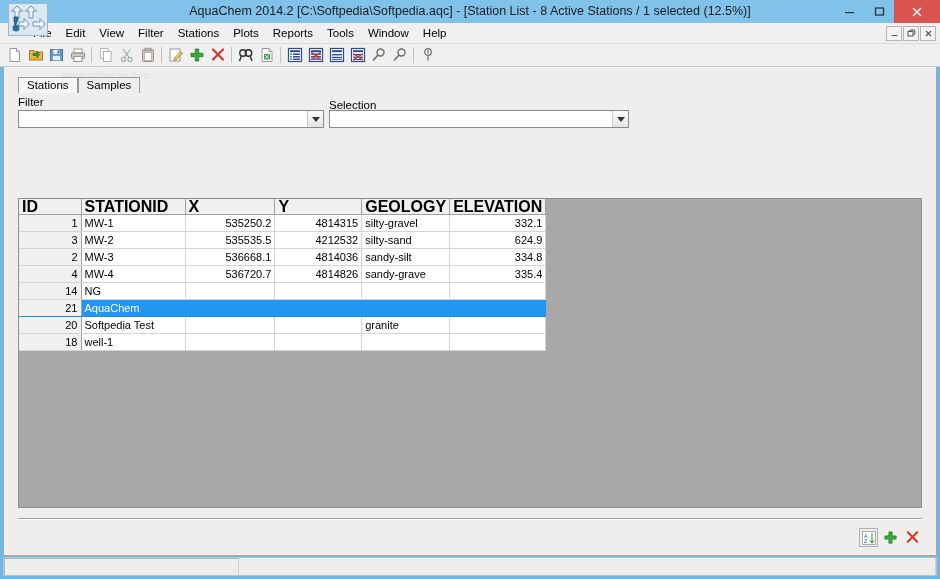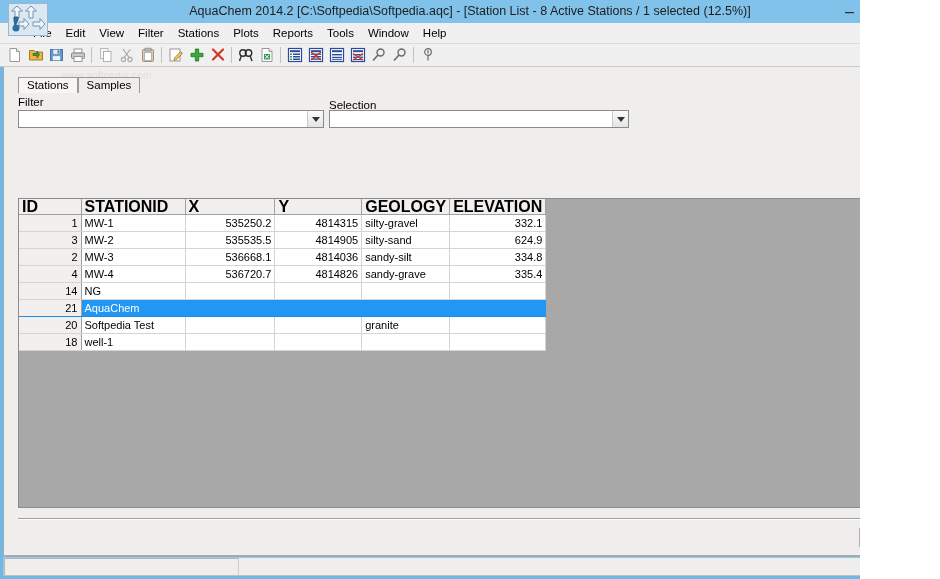--- a/index.html
+++ b/index.html
@@ -8,21 +8,21 @@
     background: #ffffff;
   }
   body {
     font-family: "Liberation Sans", sans-serif;
     font-size: 11px;
     color: #000000;
     -webkit-font-smoothing: none;
   }
   #app {
     position: relative;
-    width: 860px;
+    width: 940px;
     height: 579px;
     overflow: hidden;
     background: #6cb8e8;
     box-sizing: border-box;
   }
 
   
   .titlebar {
     position: absolute;
     left: 0; top: 0;
@@ -625,21 +625,21 @@
                 <td>MW-1</td>
                 <td class="num">535250.2</td>
                 <td class="num">4814315</td>
                 <td>silty-gravel</td>
                 <td class="num">332.1</td>
               </tr>
               <tr>
                 <td class="c-id">3</td>
                 <td>MW-2</td>
                 <td class="num">535535.5</td>
-                <td class="num">4814905</td>
+                <td class="num">4212532</td>
                 <td>silty-sand</td>
                 <td class="num">624.9</td>
               </tr>
               <tr>
                 <td class="c-id">2</td>
                 <td>MW-3</td>
                 <td class="num">536668.1</td>
                 <td class="num">4814036</td>
                 <td>sandy-silt</td>
                 <td class="num">334.8</td>

